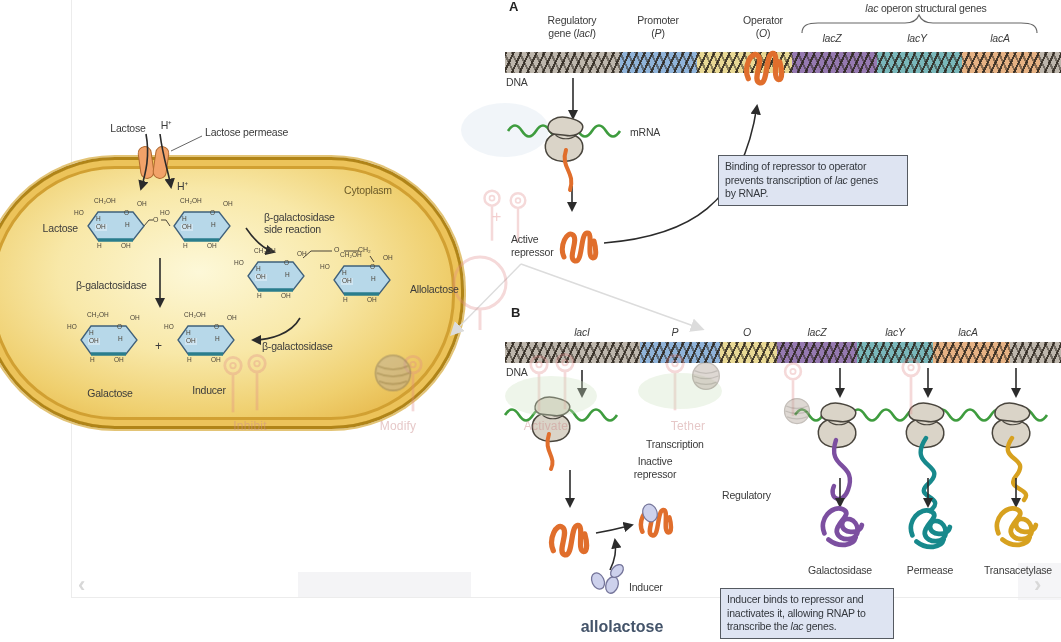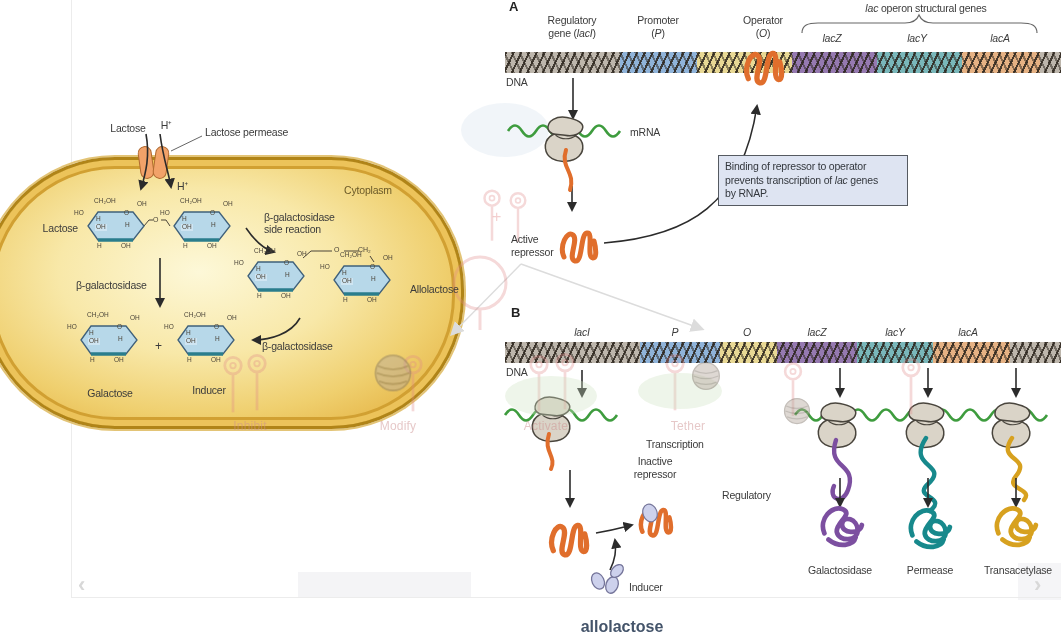--- a/index.html
+++ b/index.html
@@ -368,20 +368,25 @@
   <div class="lbl" style="left:506px;top:366px;">DNA</div>
   <div class="lbl" style="left:646px;top:410px;margin-top:28px;">Transcription</div>
   <div class="lbl" style="left:722px;top:489px;">Regulatory</div>
   <div class="lbl ctr" style="left:655px;top:455px;">Inactive</div>
   <div class="lbl ctr" style="left:655px;top:468px;">repressor</div>
   <div class="lbl" style="left:629px;top:581px;">Inducer</div>
   <div class="allolactose" style="left:622px;top:618px;">allolactose</div>
   <div class="lbl ctr" style="left:840px;top:564px;">Galactosidase</div>
   <div class="lbl ctr" style="left:930px;top:564px;">Permease</div>
   <div class="lbl ctr" style="left:1018px;top:564px;">Transacetylase</div>
+  <div class="note" style="left:720px;top:588px;width:160px;">
+    <div>Inducer binds to repressor and</div>
+    <div>inactivates it, allowing RNAP to</div>
+    <div>transcribe the <i>lac</i> genes.</div>
+  </div>
 
   <div>
 
   <div class="wm-station" style="left: 250px;"><span>Inhibit</span></div>
       <div class="wm-station" style="left: 398px;"><span>Modify</span></div>
       <div class="wm-station" style="left: 546px;"><span>Activate</span></div>
       <div class="wm-station" style="left: 688px;"><span>Tether</span></div>
     </div>
   <div class="lbl" style="left:492px;top:208px;font-size:16px;color:rgba(224,136,136,.4);">+</div>
 

